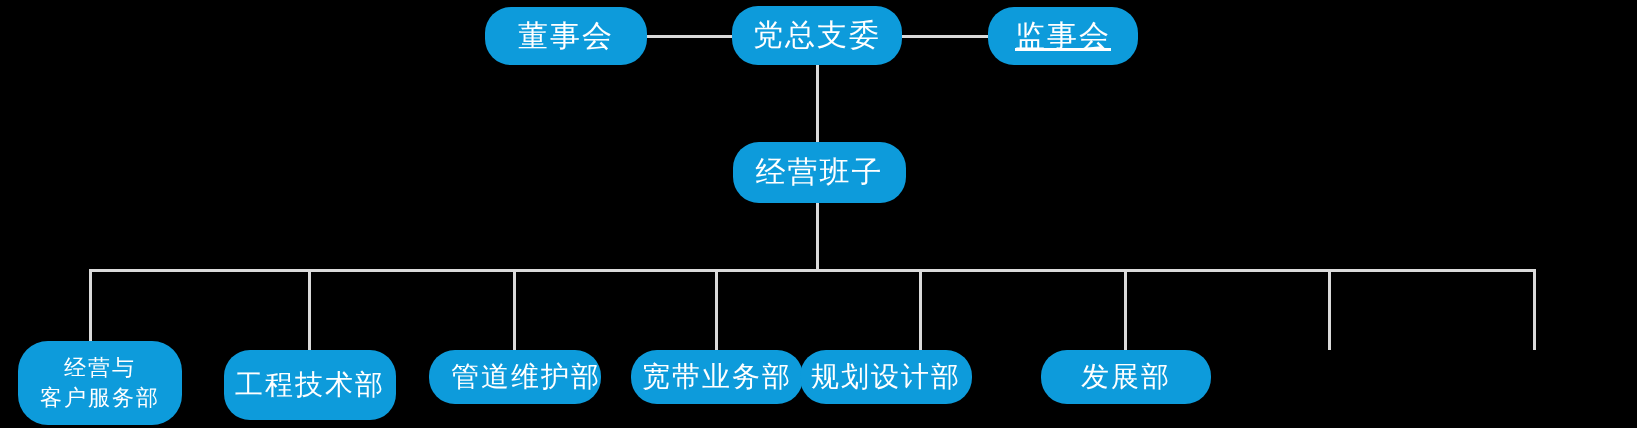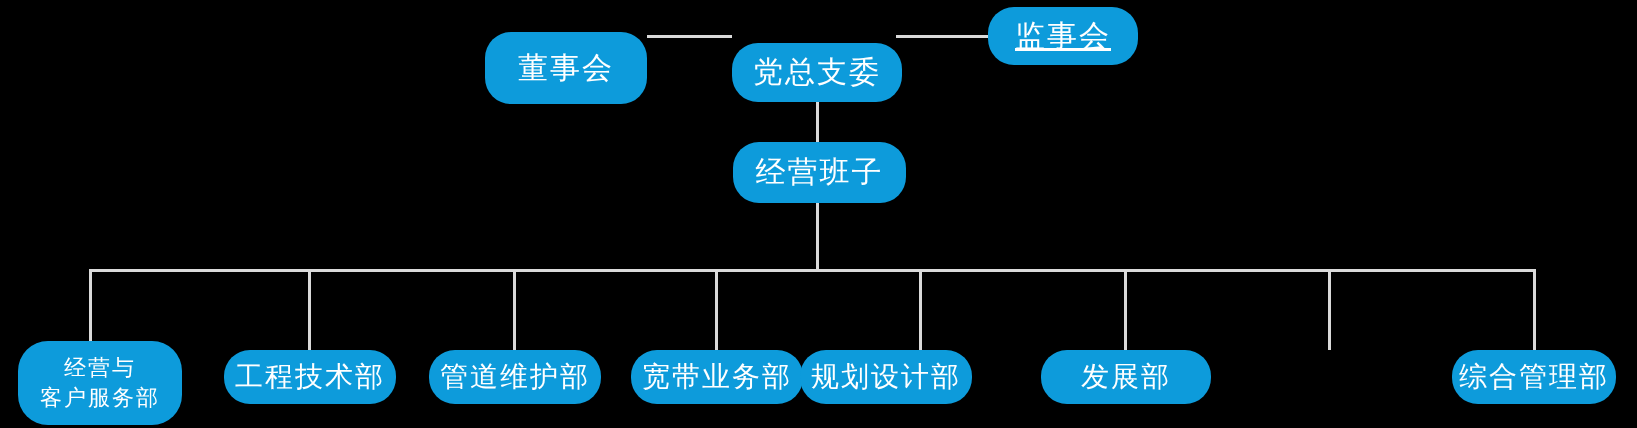--- a/index.html
+++ b/index.html
@@ -57,50 +57,47 @@
   <div class="line h" style="left:90px; top:269px; width:1446px;"></div>
   <div class="line v" style="left:89px;   top:269px; height:72px;"></div>
   <div class="line v" style="left:308px;  top:269px; height:81px;"></div>
   <div class="line v" style="left:513px;  top:269px; height:81px;"></div>
   <div class="line v" style="left:715px;  top:269px; height:81px;"></div>
   <div class="line v" style="left:919px;  top:269px; height:81px;"></div>
   <div class="line v" style="left:1124px; top:269px; height:81px;"></div>
   <div class="line v" style="left:1328px; top:269px; height:81px;"></div>
   <div class="line v" style="left:1533px; top:269px; height:81px;"></div>
 
-  <div class="node top-level" style="left:485px; top:7px; width:162px; height:72px;margin-top:25px;">
+  <div class="node top-level" style="left:485px; top:7px; width:162px; height:58px;">
     <span class="label">董事会</span>
   </div>
-  <div class="node top-level" style="left:732px; top:6px; width:170px; height:59px;margin-top:37px;">
+  <div class="node top-level" style="left:732px; top:6px; width:170px; height:59px;">
     <span class="label">党总支委</span>
   </div>
   <div class="node top-level" style="left:988px; top:7px; width:150px; height:58px;text-decoration:underline;">
     <span class="label">监事会</span>
   </div>
 
   <div class="node mid-level" style="left:733px; top:142px; width:173px; height:61px;justify-content:center;">
     <span class="label">经营班子</span>
   </div>
 
   <div class="node dept tall" style="left:18px; top:341px; width:164px; height:84px;">
     <span class="label">经营与
 客户服务部</span>
   </div>
-  <div class="node dept" style="left:224px; top:350px; width:172px; height:54px;">
+  <div class="node dept" style="left:224px; top:350px; width:172px; height:70px;">
     <span class="label">工程技术部</span>
   </div>
-  <div class="node dept" style="left:429px; top:350px; width:172px; height:54px;">
+  <div class="node dept" style="left:429px; top:350px; width:172px; height:54px;justify-content:flex-end;">
     <span class="label">管道维护部</span>
   </div>
   <div class="node dept" style="left:631px; top:350px; width:172px; height:54px;">
     <span class="label">宽带业务部</span>
   </div>
   <div class="node dept" style="left:800px; top:350px; width:172px; height:54px;">
     <span class="label">规划设计部</span>
   </div>
   <div class="node dept" style="left:1041px; top:350px; width:170px; height:54px;">
     <span class="label">发展部</span>
   </div>
-  <div class="node dept" style="left:1452px; top:350px; width:164px; height:54px;">
-    <span class="label">综合管理部</span>
-  </div>
 
 </div>
 
 </body></html>

